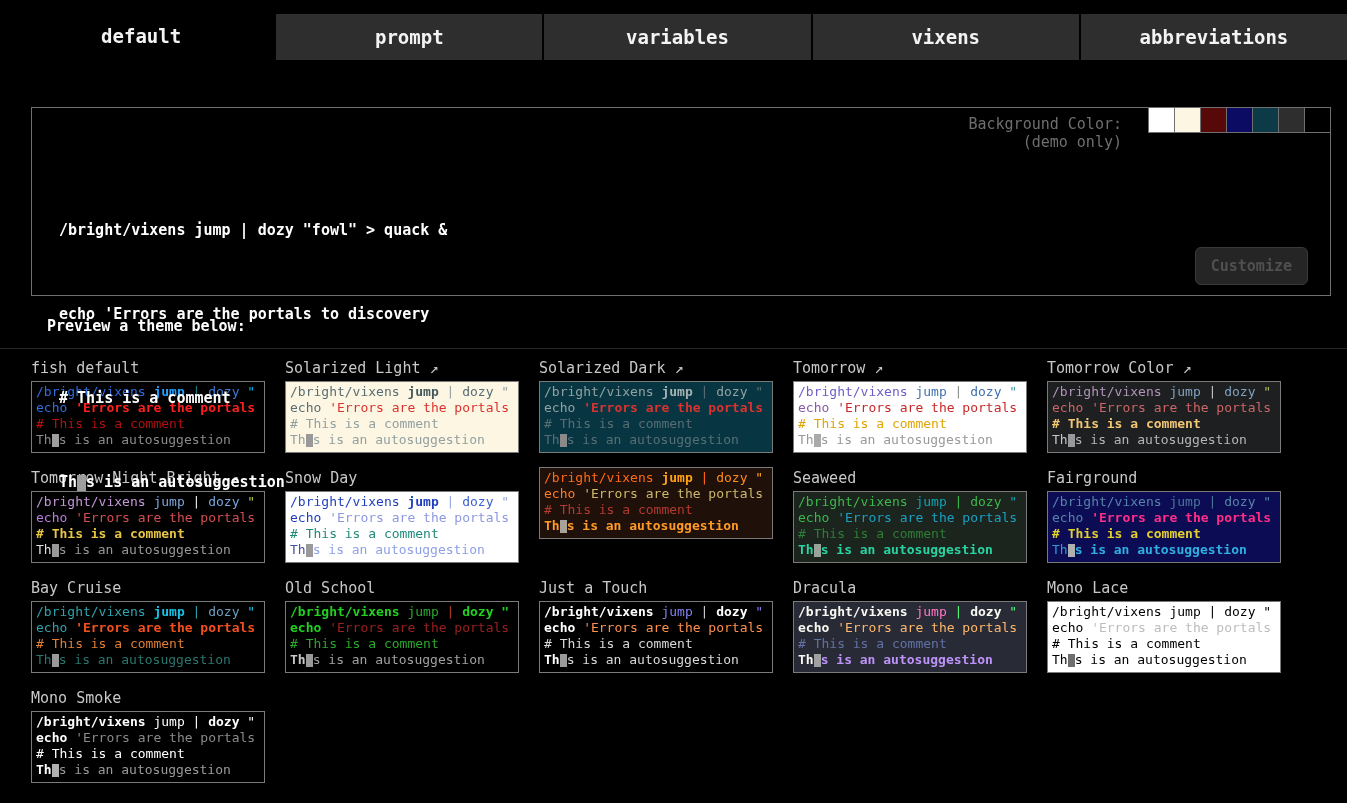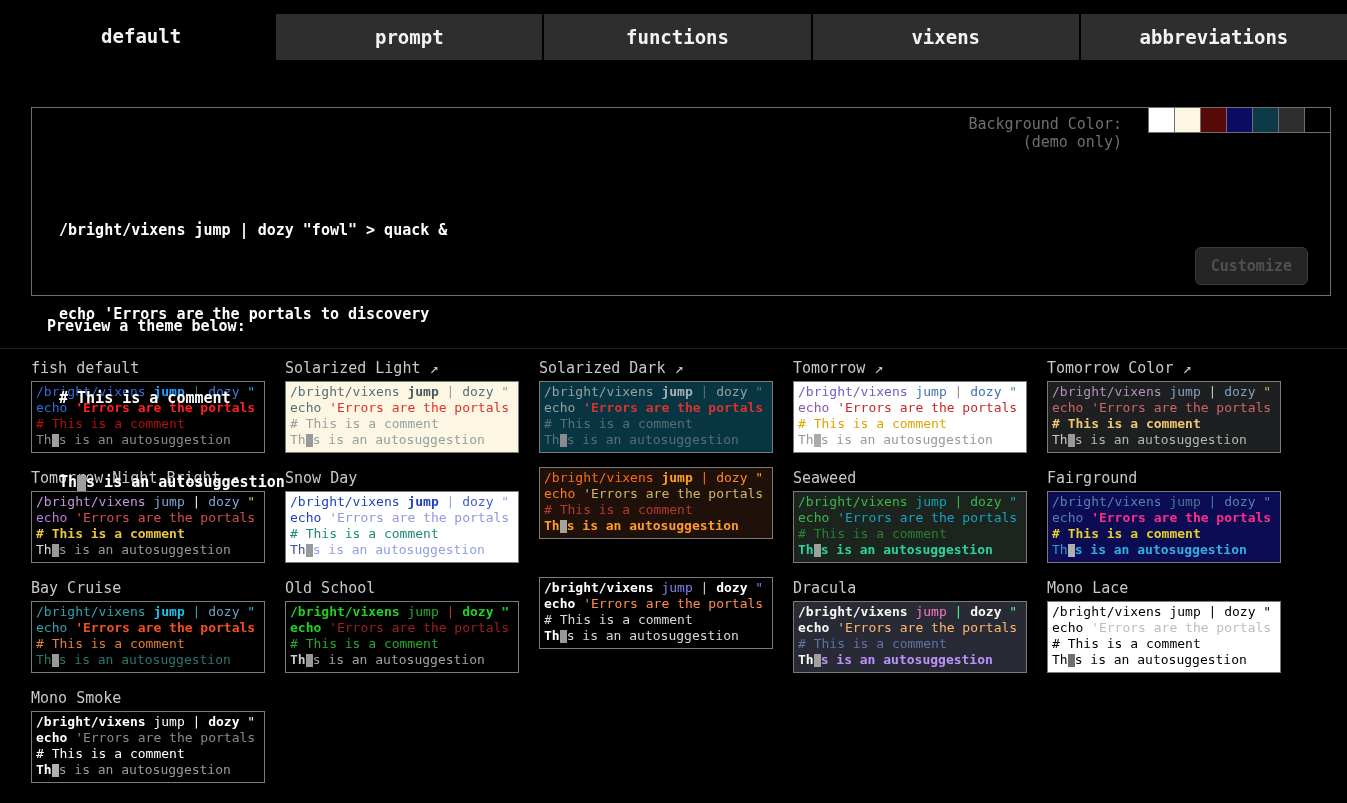--- a/index.html
+++ b/index.html
@@ -38,21 +38,21 @@
   .theme-box { height:72px; border:1px solid #7a7a7a; padding:2px 4px; overflow:hidden;
     white-space:nowrap; font-size:13px; line-height:16px; }
   .card-cursor { display:inline-block; width:7px; height:13px; vertical-align:text-bottom; }
 </style>
 </head>
 <body>
 
 <div class="tabbar">
   <div class="tab active">default</div>
   <div class="tab">prompt</div>
-  <div class="tab">functions</div>
+  <div class="tab">variables</div>
   <div class="tab">vixens</div>
   <div class="tab">abbreviations</div>
 </div>
 
 <div class="preview-box">
   <div class="bg-label">
     <div>Background Color:</div>
     <div>(demo only)</div>
   </div>
   <div class="swatch-strip">
@@ -189,20 +189,21 @@
     <div class="theme-title"><span class="theme-title-text">Old School</span></div>
     <div class="theme-box" style="background: rgb(0, 0, 0);">
       <div class="l1"><span style="color: rgb(33, 209, 33); font-weight: bold;">/bright/vixens </span><span style="color: rgb(42, 168, 42);">jump</span><span style="color: rgb(176, 58, 40);"> | </span><span style="color: rgb(33, 209, 33); font-weight: bold;">dozy</span><span style="color: rgb(33, 209, 33); font-weight: bold;"> "</span></div>
       <div class="l2"><span style="color: rgb(33, 209, 33); font-weight: bold;">echo </span><span style="color: rgb(155, 32, 32);">'Errors are the portals</span></div>
       <div class="l3"><span style="color: rgb(42, 168, 42);"># This is a comment</span></div>
       <div class="l4"><span style="color: rgb(200, 200, 200); font-weight: bold;">Th</span><span class="card-cursor" style="background: rgb(153, 153, 153);"></span><span style="color: rgb(160, 160, 160);">s is an autosuggestion</span></div>
     </div>
   </div>
 
   <div class="theme-card">
+    <div class="theme-title"><span class="theme-title-text">Just a Touch</span></div>
     <div class="theme-box" style="background: rgb(0, 0, 0);">
       <div class="l1"><span style="color: rgb(255, 255, 255); font-weight: bold;">/bright/vixens </span><span style="color: rgb(133, 128, 242);">jump</span><span style="color: rgb(207, 207, 207);"> | </span><span style="color: rgb(255, 255, 255); font-weight: bold;">dozy</span><span style="color: rgb(133, 128, 242);"> "</span></div>
       <div class="l2"><span style="color: rgb(255, 255, 255); font-weight: bold;">echo </span><span style="color: rgb(255, 143, 77);">'Errors are the portals</span></div>
       <div class="l3"><span style="color: rgb(216, 216, 216);"># This is a comment</span></div>
       <div class="l4"><span style="color: rgb(255, 255, 255); font-weight: bold;">Th</span><span class="card-cursor" style="background: rgb(153, 153, 153);"></span><span style="color: rgb(216, 216, 216);">s is an autosuggestion</span></div>
     </div>
   </div>
 
   <div class="theme-card">
     <div class="theme-title"><span class="theme-title-text">Dracula</span></div>

